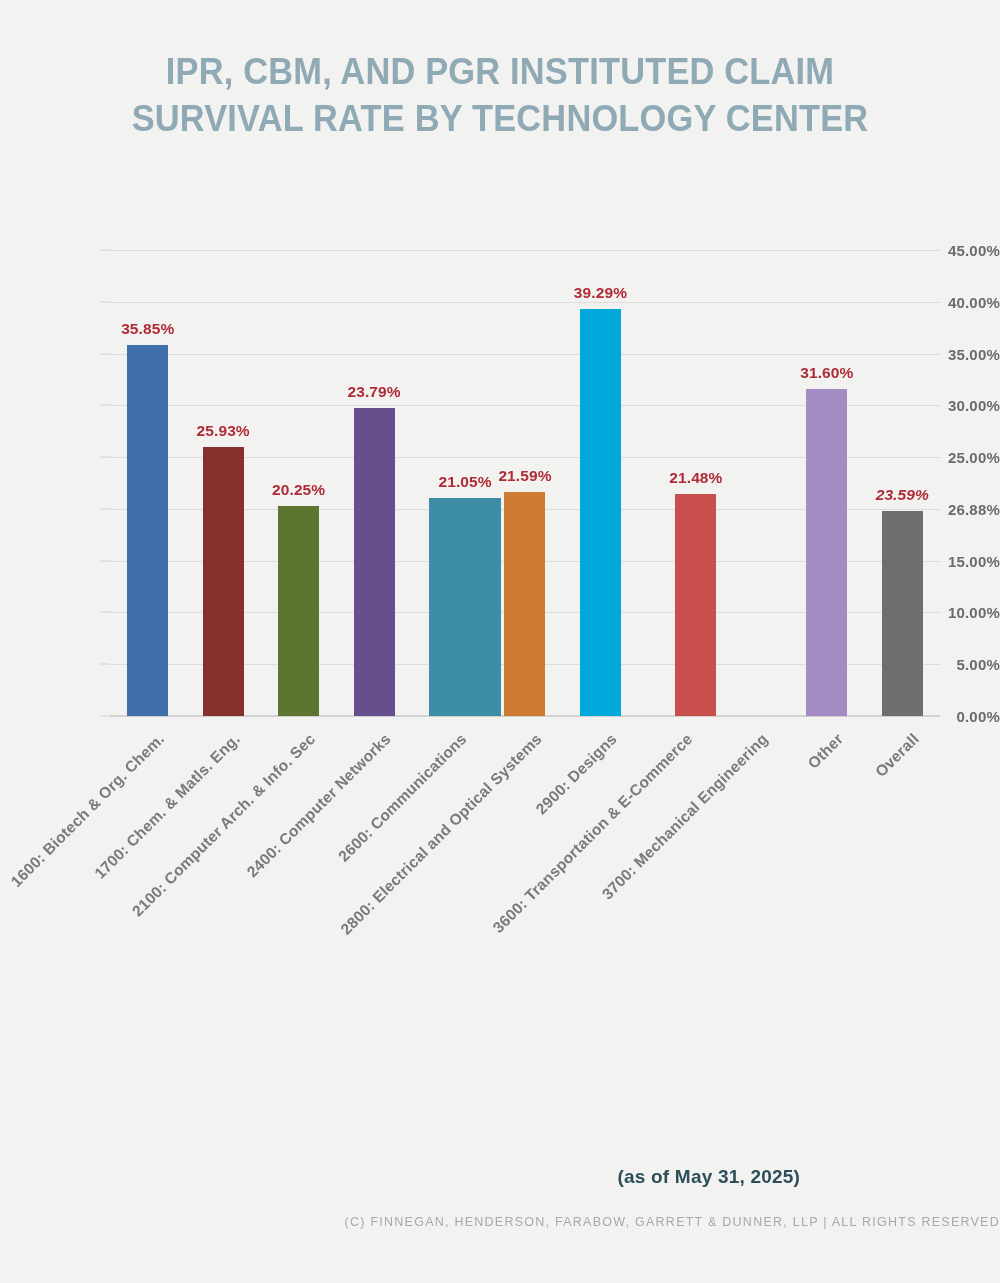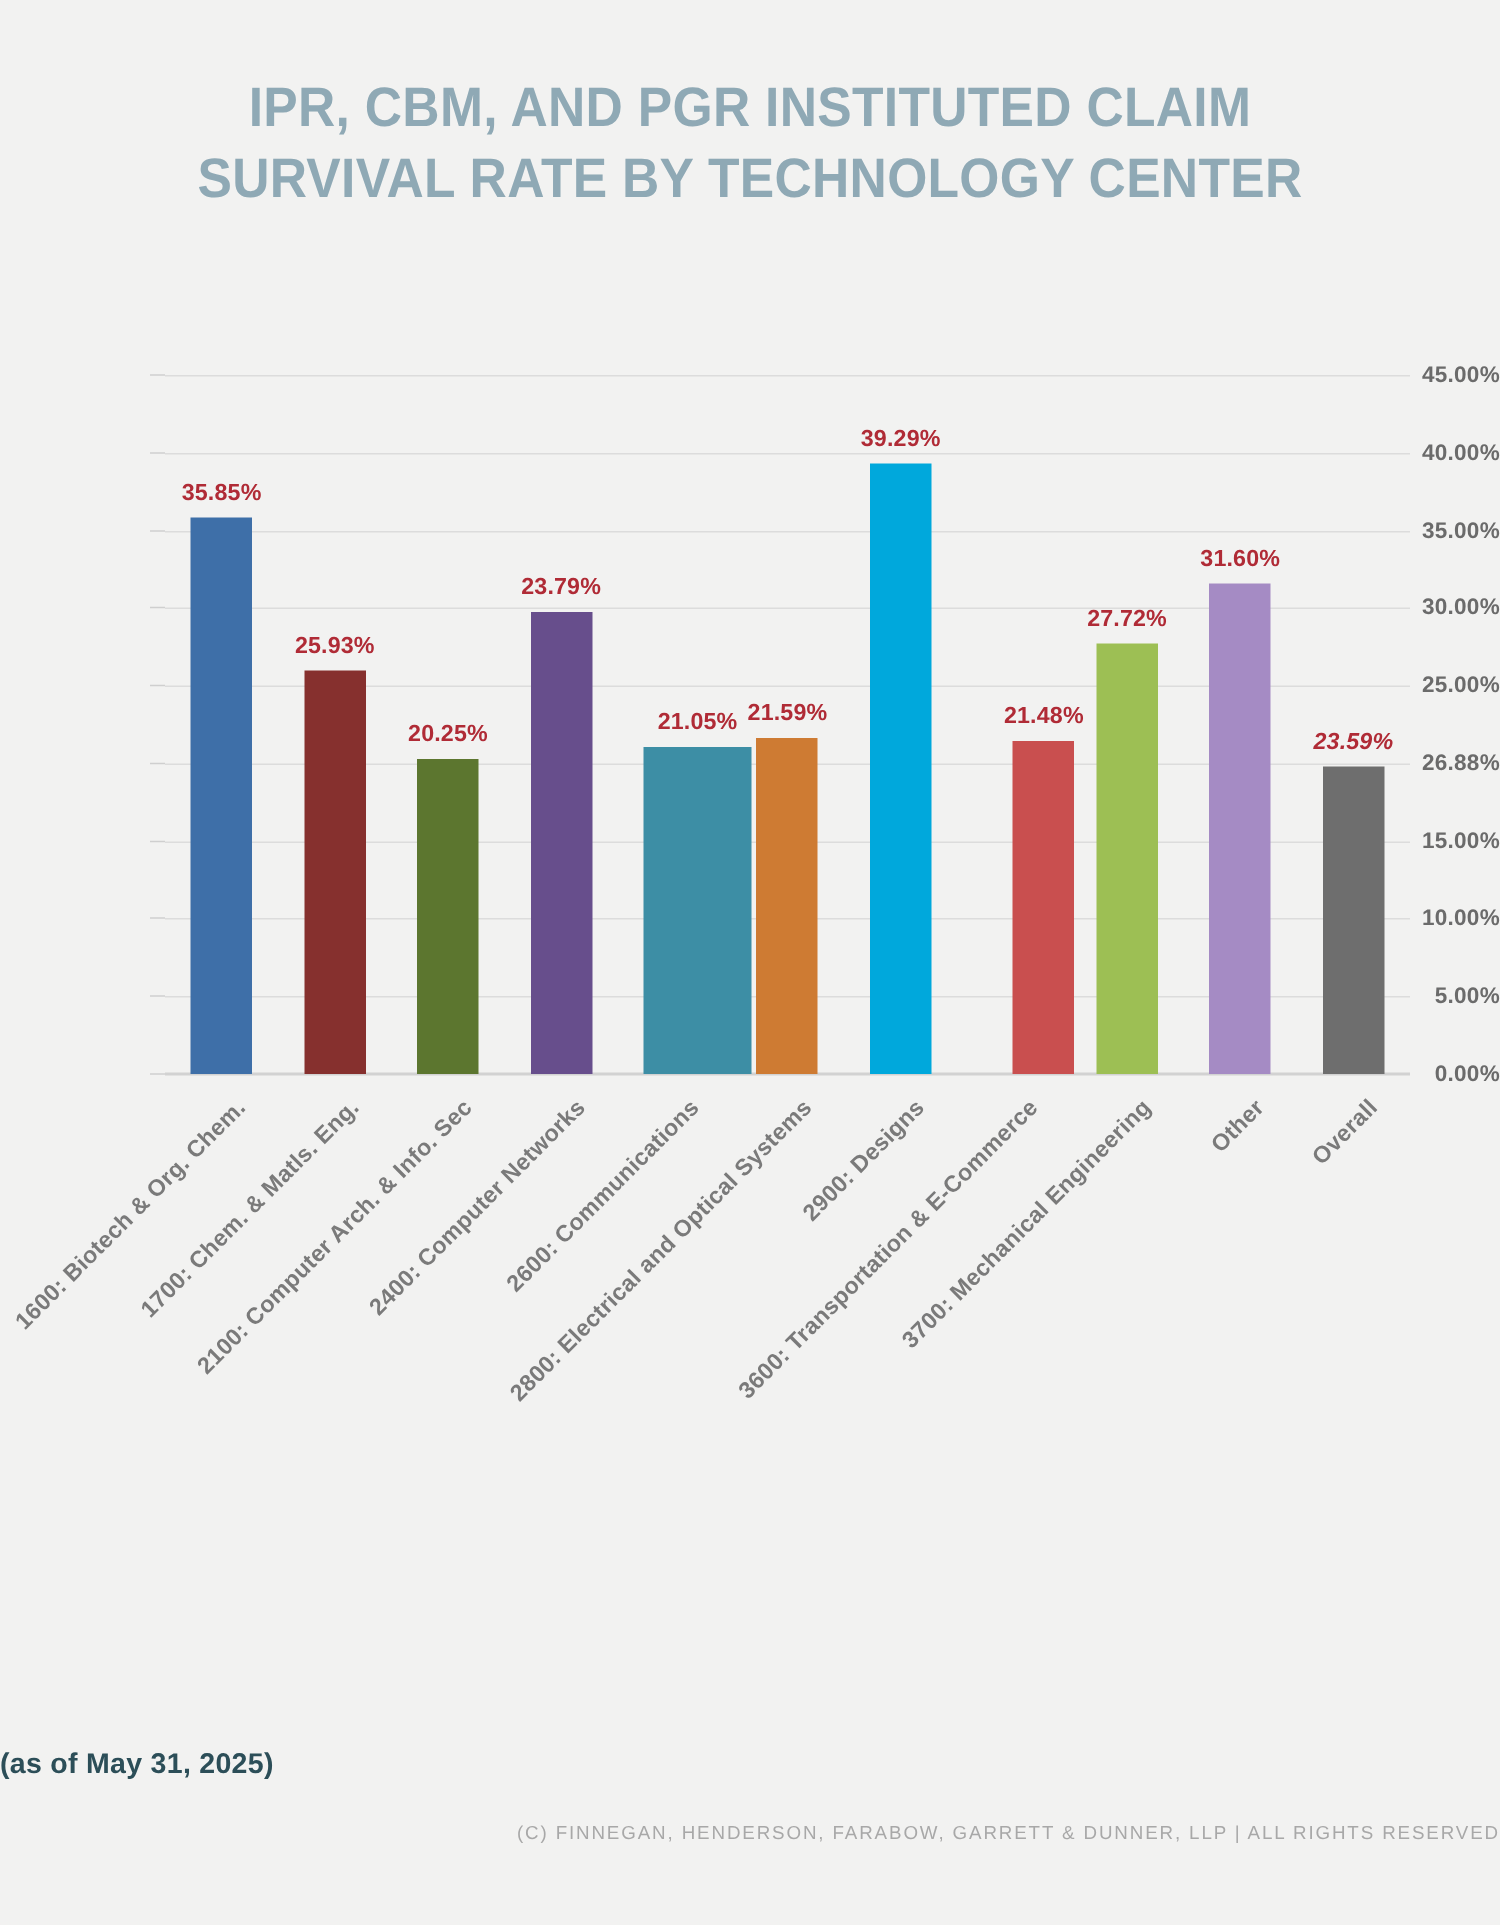--- a/index.html
+++ b/index.html
@@ -134,21 +134,21 @@
     top: 8px;
     letter-spacing: 0.2px;
   }
 
   
   .asof {
     position: absolute;
     top: 1166px;
     left: 0;
     width: 800px;
-    text-align: left;
+    text-align: right;
     color: #2C4E58;
     font-size: 19px;
     font-weight: bold;
     letter-spacing: 0.2px;
   }
   .copyright {
     position: absolute;
     top: 1215px;
     left: 0;
     width: 1000px;
@@ -234,25 +234,20 @@
       <div class="bar-slot" style="left: 452.727px; width: 75.4545px;">
         <div class="bar" title="2900: Designs 39.29%" style="height: 406.87px; background: rgb(0, 168, 220); left: 17.2273px;">
           <div class="bar-label" style="color: rgb(176, 43, 54);">39.29%</div>
         </div>
       </div>
       <div class="bar-slot" style="left: 528.182px; width: 75.4545px;">
         <div class="bar" title="3600: Transportation &amp; E-Commerce 21.48%" style="height: 222.437px; background: rgb(201, 79, 79); left: 17.2273px; margin-left: 20px;">
           <div class="bar-label" style="color: rgb(176, 43, 54);">21.48%</div>
         </div>
       </div>
-      <div class="bar-slot" style="left: 603.636px; width: 75.4545px;">
-        <div class="bar" title="3700: Mechanical Engineering 27.72%" style="height: 287.056px; background: rgb(157, 191, 84); left: 17.2273px;">
-          <div class="bar-label" style="color: rgb(176, 43, 54);">27.72%</div>
-        </div>
-      </div>
       <div class="bar-slot" style="left: 679.091px; width: 75.4545px;">
         <div class="bar" title="Other 31.60%" style="height: 327.236px; background: rgb(165, 139, 196); left: 17.2273px;">
           <div class="bar-label" style="color: rgb(176, 43, 54); text-align: center;">31.60%</div>
         </div>
       </div>
       <div class="bar-slot" style="left: 754.545px; width: 75.4545px;">
         <div class="bar" title="Overall 23.59%" style="height: 205px; background: rgb(110, 110, 110); left: 17.2273px; font-style: italic;">
           <div class="bar-label" style="color: rgb(176, 43, 54);">23.59%</div>
         </div>
       </div>

